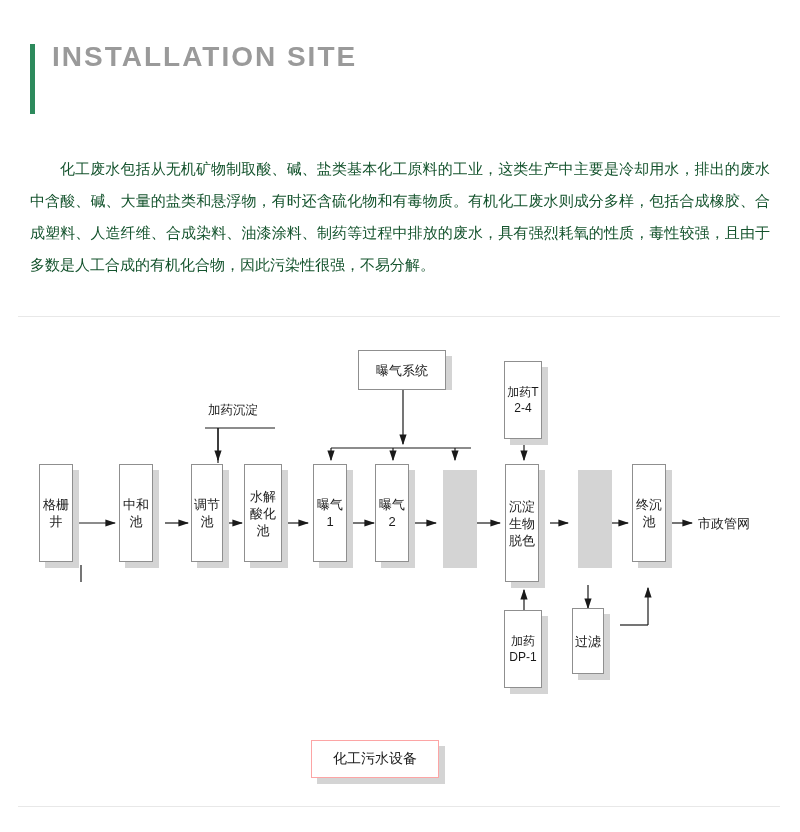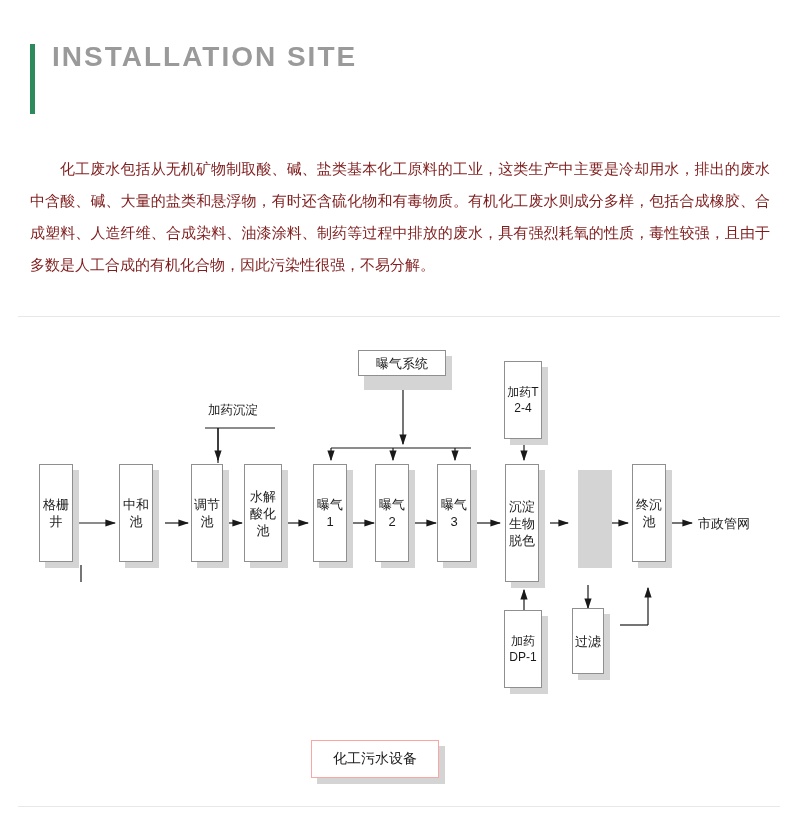--- a/index.html
+++ b/index.html
@@ -50,21 +50,21 @@
   }
 
   
   .intro {
     position: absolute;
     left: 30px;
     top: 138px;
     width: 740px;
     font-size: 15px;
     line-height: 32px;
-    color: #7f1d1d;
+    color: #14532d;
     text-indent: 30px;
     text-align: justify;
   }
 
   .divider {
     position: absolute;
     left: 18px;
     top: 316px;
     width: 762px;
     height: 1px;
@@ -200,21 +200,21 @@
       <line x1="588" y1="265" x2="588" y2="288" marker-end="url(#arrow)"></line>
 
       <line x1="620" y1="305" x2="648" y2="305"></line>
       <line x1="648" y1="305" x2="648" y2="268" marker-end="url(#arrow)"></line>
 
       <line x1="81" y1="245" x2="81" y2="262"></line>
     </g>
   </svg>
 
   <div class="shadow" style="left:364px; top:36px; width:88px; height:34px;"></div>
-  <div class="node" style="left:358px; top:30px; width:88px; height:26px;">
+  <div class="node" style="left:358px; top:30px; width:88px; height:40px;">
     <span class="txt">曝气系统</span>
   </div>
 
   <div class="label-plain" style="left:208px; top:82px;">加药沉淀</div>
 
   <div class="shadow" style="left:510px; top:47px; width:38px; height:78px;"></div>
   <div class="node" style="left:504px; top:41px; width:38px; height:78px; font-size:12px; line-height:16px;">
     <span class="txt">加药T2-4</span>
   </div>
 
@@ -242,23 +242,20 @@
   <div class="node" style="left:313px; top:144px; width:34px; height:98px;">
     <span class="txt">曝气1</span>
   </div>
 
   <div class="shadow" style="left:381px; top:150px; width:34px; height:98px;"></div>
   <div class="node" style="left:375px; top:144px; width:34px; height:98px;">
     <span class="txt">曝气2</span>
   </div>
 
   <div class="shadow" style="left:443px; top:150px; width:34px; height:98px;"></div>
-  <div class="node" style="left:437px; top:144px; width:34px; height:98px;">
-    <span class="txt">曝气3</span>
-  </div>
 
   <div class="shadow" style="left:511px; top:150px; width:34px; height:118px;"></div>
   <div class="node" style="left:505px; top:144px; width:34px; height:118px;">
     <span class="txt">沉淀生物脱色</span>
   </div>
 
   <div class="shadow" style="left:578px; top:150px; width:34px; height:98px;"></div>
 
   <div class="shadow" style="left:638px; top:150px; width:34px; height:98px;"></div>
   <div class="node" style="left:632px; top:144px; width:34px; height:98px;">

